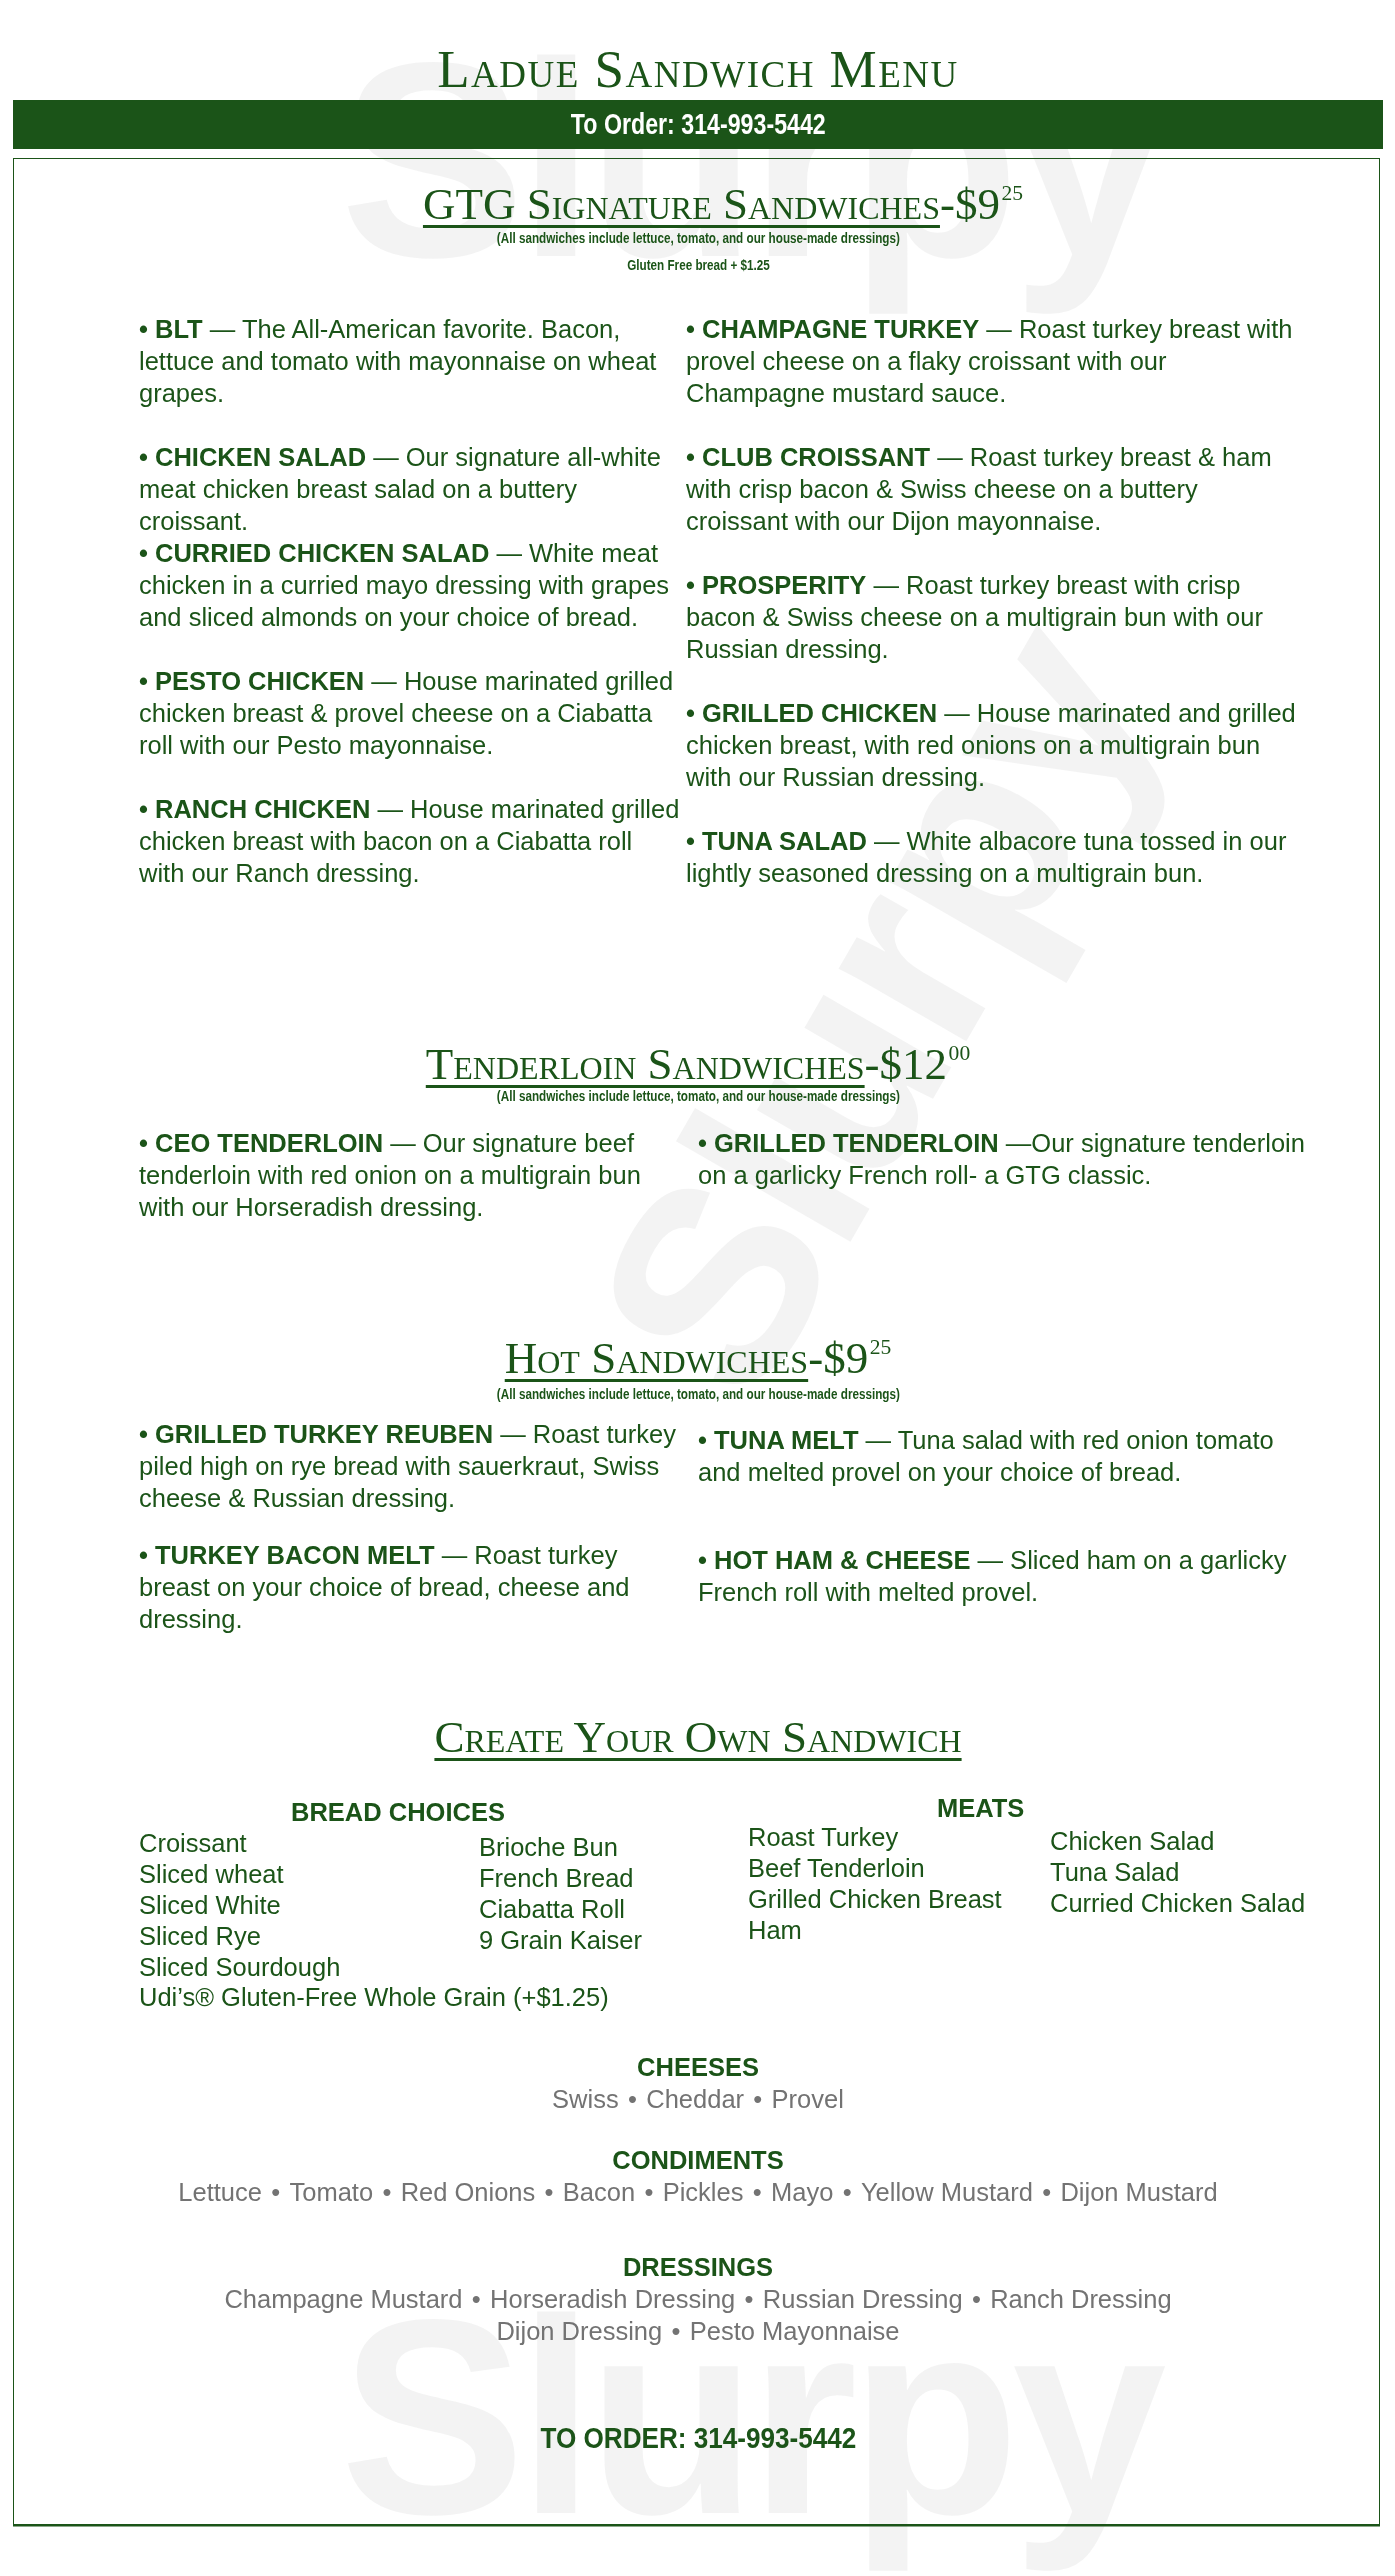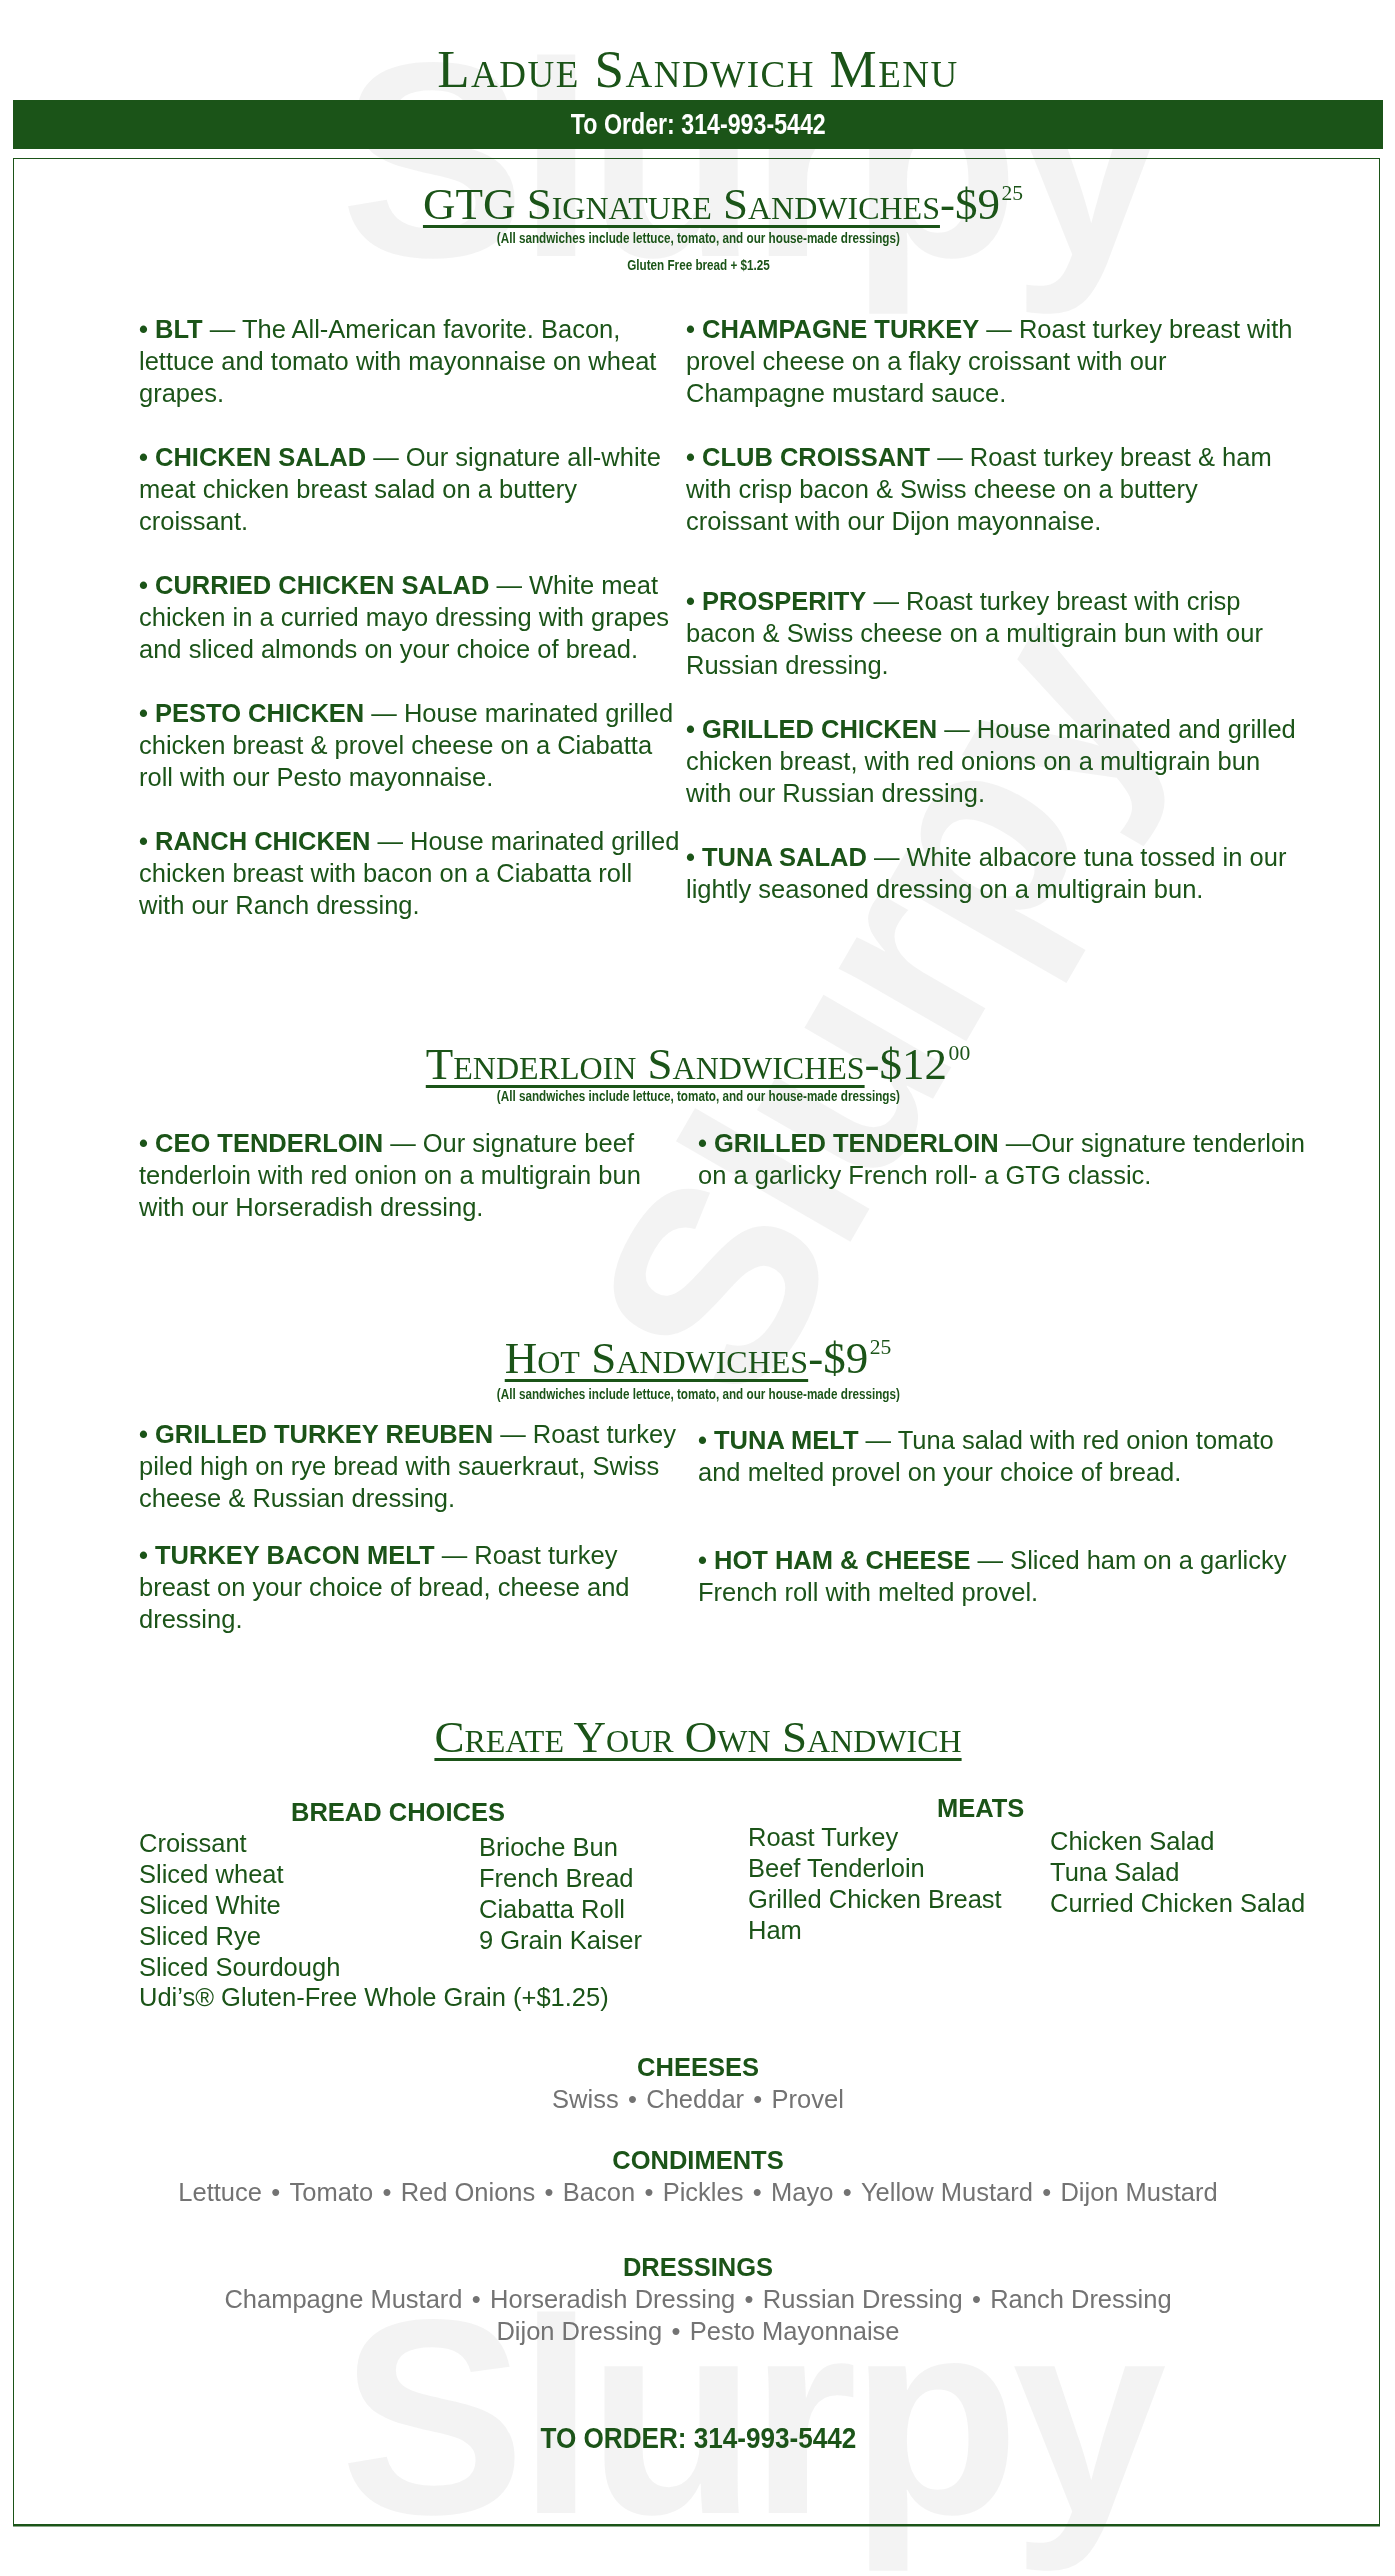--- a/index.html
+++ b/index.html
@@ -64,28 +64,28 @@
 <div class="abs frame"></div>
 
 <div class="abs center sec-head" style="top:168px;margin-left:25px;">
   <span class="name">GTG Signature Sandwiches</span><span>-$9</span><sup>25</sup>
 </div>
 <div class="abs center note" style="top:224px;"><span>(All sandwiches include lettuce, tomato, and our house-made dressings)</span></div>
 <div class="abs center note" style="top:251px;"><span>Gluten Free bread + $1.25</span></div>
 
 <div class="abs" id="sig-left" style="top:313px;left:139px;">
     <div class="item" style="margin-bottom: 32px;"><b>• BLT</b><span> — The All-American favorite. Bacon, lettuce and tomato with mayonnaise on wheat grapes.</span></div>
-    <div class="item" style="margin-bottom: 32px;"><b>• CHICKEN SALAD</b><span> — Our signature all-white meat chicken breast salad on a buttery croissant.</span></div>
+    <div class="item" style=""><b>• CHICKEN SALAD</b><span> — Our signature all-white meat chicken breast salad on a buttery croissant.</span></div>
     <div class="item" style="margin-bottom: 32px;"><b>• CURRIED CHICKEN SALAD</b><span> — White meat chicken in a curried mayo dressing with grapes and sliced almonds on your choice of bread.</span></div>
     <div class="item" style="margin-bottom: 32px;"><b>• PESTO CHICKEN</b><span> — House marinated grilled chicken breast &amp; provel cheese on a Ciabatta roll with our Pesto mayonnaise.</span></div>
     <div class="item" style="margin-bottom: 32px;"><b>• RANCH CHICKEN</b><span> — House marinated grilled chicken breast with bacon on a Ciabatta roll with our Ranch dressing.</span></div>
   </div>
 <div class="abs" id="sig-right" style="top:313px;left:686px;">
     <div class="item" style="margin-bottom: 32px; width: 618px;"><b>• CHAMPAGNE TURKEY</b><span> — Roast turkey breast with provel cheese on a flaky croissant with our Champagne mustard sauce.</span></div>
-    <div class="item" style="margin-bottom: 48px; width: 618px;"><b>• CLUB CROISSANT</b><span> — Roast turkey breast &amp; ham with crisp bacon &amp; Swiss cheese on a buttery croissant with our Dijon mayonnaise.</span></div>
+    <div class="item" style="margin-bottom: 32px; width: 618px;"><b>• CLUB CROISSANT</b><span> — Roast turkey breast &amp; ham with crisp bacon &amp; Swiss cheese on a buttery croissant with our Dijon mayonnaise.</span></div>
     <div class="item" style="margin-bottom: 32px; width: 618px;"><b>• PROSPERITY</b><span> — Roast turkey breast with crisp bacon &amp; Swiss cheese on a multigrain bun with our Russian dressing.</span></div>
     <div class="item" style="margin-bottom: 32px; width: 618px;"><b>• GRILLED CHICKEN</b><span> — House marinated and grilled chicken breast, with red onions on a multigrain bun with our Russian dressing.</span></div>
     <div class="item" style="margin-bottom: 32px; width: 618px;"><b>• TUNA SALAD</b><span> — White albacore tuna tossed in our lightly seasoned dressing on a multigrain bun.</span></div>
   </div>
 
 <div class="abs center sec-head" style="top:1028px;">
   <span class="name">Tenderloin Sandwiches</span><span>-$12</span><sup>00</sup>
 </div>
 <div class="abs center note" style="top:1082px;"><span>(All sandwiches include lettuce, tomato, and our house-made dressings)</span></div>
 <div class="abs" id="ten-left" style="top:1127px;left:139px;">

